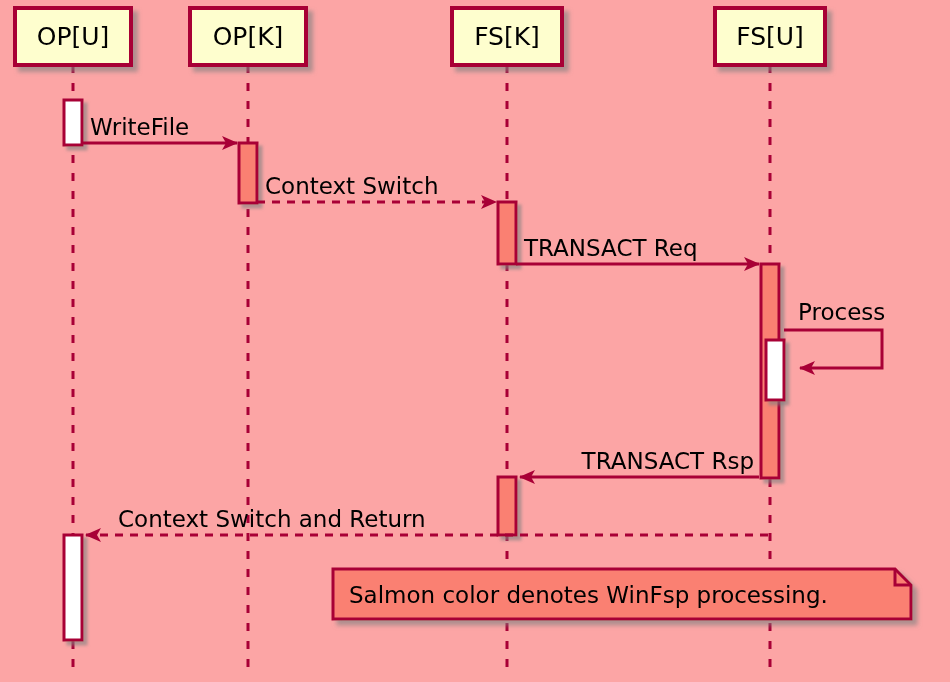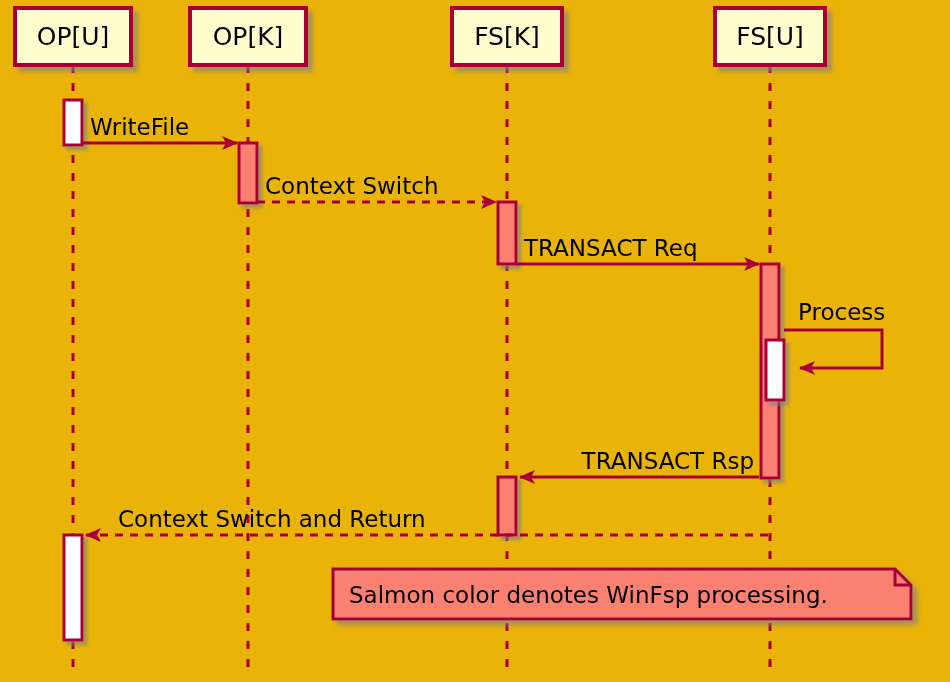--- a/index.html
+++ b/index.html
@@ -7,21 +7,21 @@
     padding: 0;
     background: #FFFFFF;
   }
   body {
     font-family: "DejaVu Sans", sans-serif;
   }
   #diagram-root {
     position: relative;
     width: 950px;
     height: 682px;
-    background: #eab308;
+    background: #fca5a5;
     overflow: hidden;
     text-decoration: underline;
   }
   #diagram-svg {
     position: absolute;
     left: 0;
     top: 0;
     width: 950px;
     height: 682px;
     display: block;

